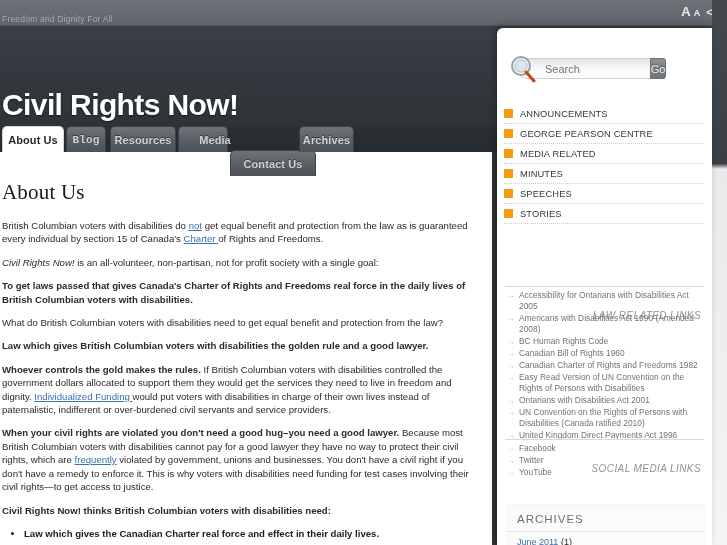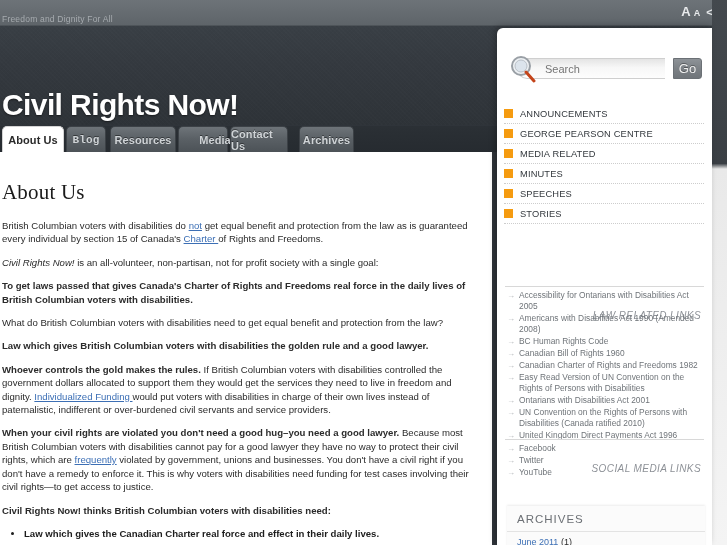--- a/index.html
+++ b/index.html
@@ -126,25 +126,25 @@
     background:linear-gradient(180deg,#e4e4e4 0%,#f7f7f7 45%,#fdfdfd 100%);
     border:1px solid #cfcfcf; border-right:none;
     border-radius:10px 0 0 10px;
   }
   #searchinput{
     position:absolute; left:26px; top:4px;
     font-size:11px; color:#9a9a9a; font-family:"Liberation Sans", sans-serif;
     border:none; background:transparent; outline:none; width:115px;
   }
   #gobtn{
-    position:absolute; left:156px; top:0; width:29px; height:21px;
+    position:absolute; left:133px; top:0; width:16px; height:21px;
     background:linear-gradient(180deg,#8d9297 0%,#7c8186 50%,#70757a 100%);
     border:1px solid #6b7075;
     border-radius:0 3px 3px 0;
-    color:#f0f0f0; font-size:13px;
+    color:#f0f0f0; font-size:11px;
     display:flex; align-items:center; justify-content:center;
     text-shadow:0 -1px 0 rgba(0,0,0,.35);
     cursor:pointer;
   }
   #magnifier{
     position:absolute; left:12px; top:27px; width:28px; height:28px; z-index:3;
   }
 
   
   #catlist{
@@ -219,21 +219,21 @@
 
 <div id="hero">
   <h1 id="sitetitle">Civil Rights Now!</h1>
 </div>
 
 <div id="navwrap">
     <div class="tab active" style="left: 2px; width: 62px;">About Us</div>
     <div class="tab" style="left: 66px; width: 40px; font-family: Liberation Mono, monospace;">Blog</div>
     <div class="tab" style="left: 110px; width: 66px;">Resources</div>
     <div class="tab" style="left: 178px; width: 50px; padding-left: 24px;">Media</div>
-    <div class="tab" style="left: 230px; width: 58px;">Contact Us</div>
+    <div class="tab" style="left: 230px; width: 86px; margin-top: 24px;">Contact Us</div>
     <div class="tab" style="left: 299px; width: 55px;">Archives</div>
   </div>
 
 <div id="content">
   <h1>About Us</h1>
 
   <p>
     <span>British Columbian voters with disabilities do </span><a href="#">not</a><span> get equal benefit and protection from the law as is guaranteed every individual by section 15 of Canada's </span><a href="#">Charter </a><span>of Rights and Freedoms.</span>
   </p>
 

